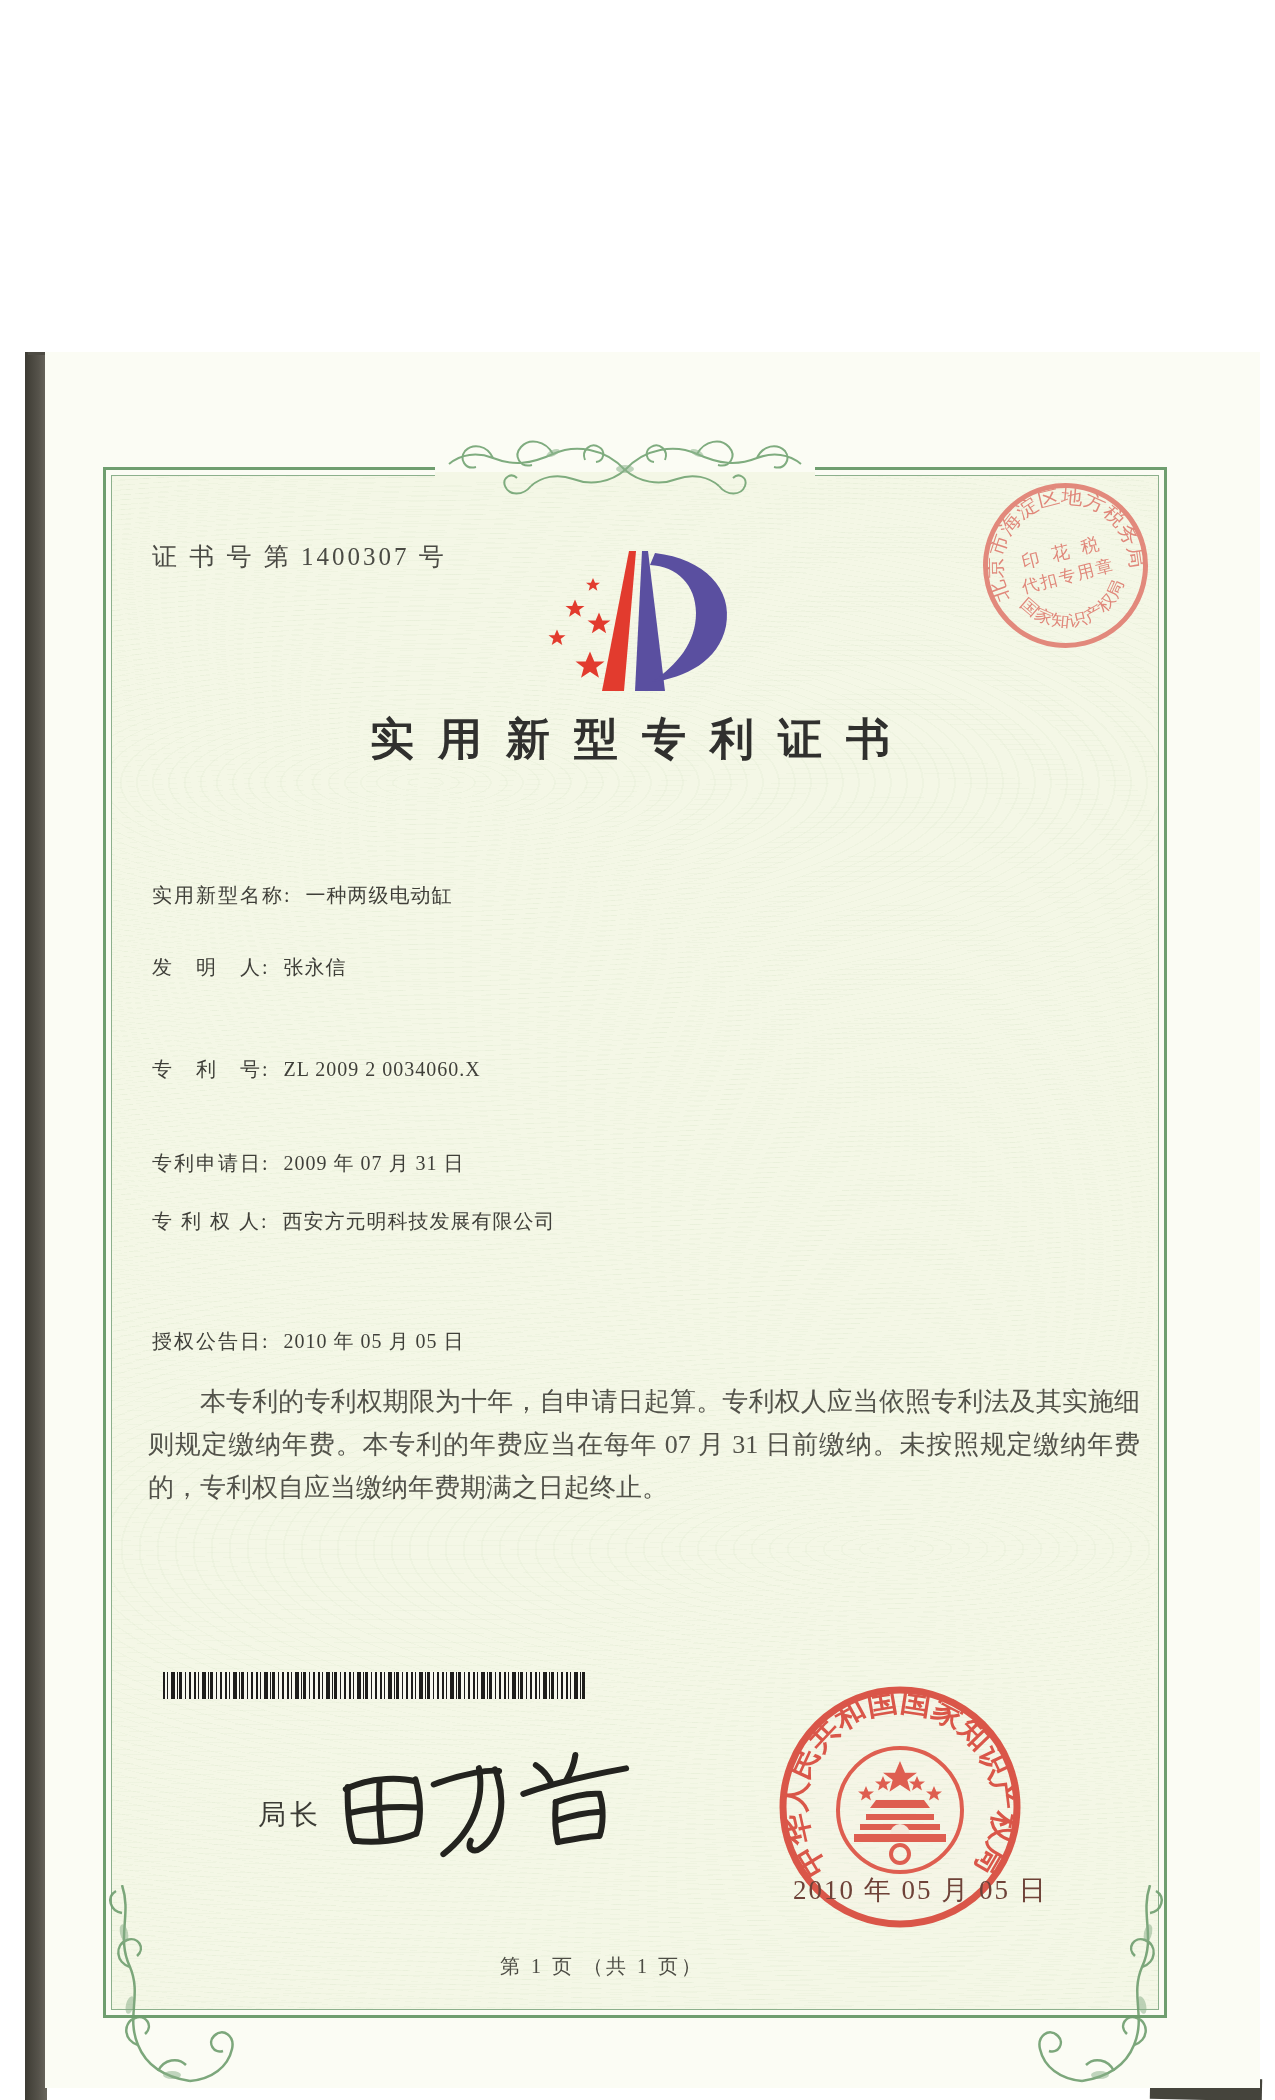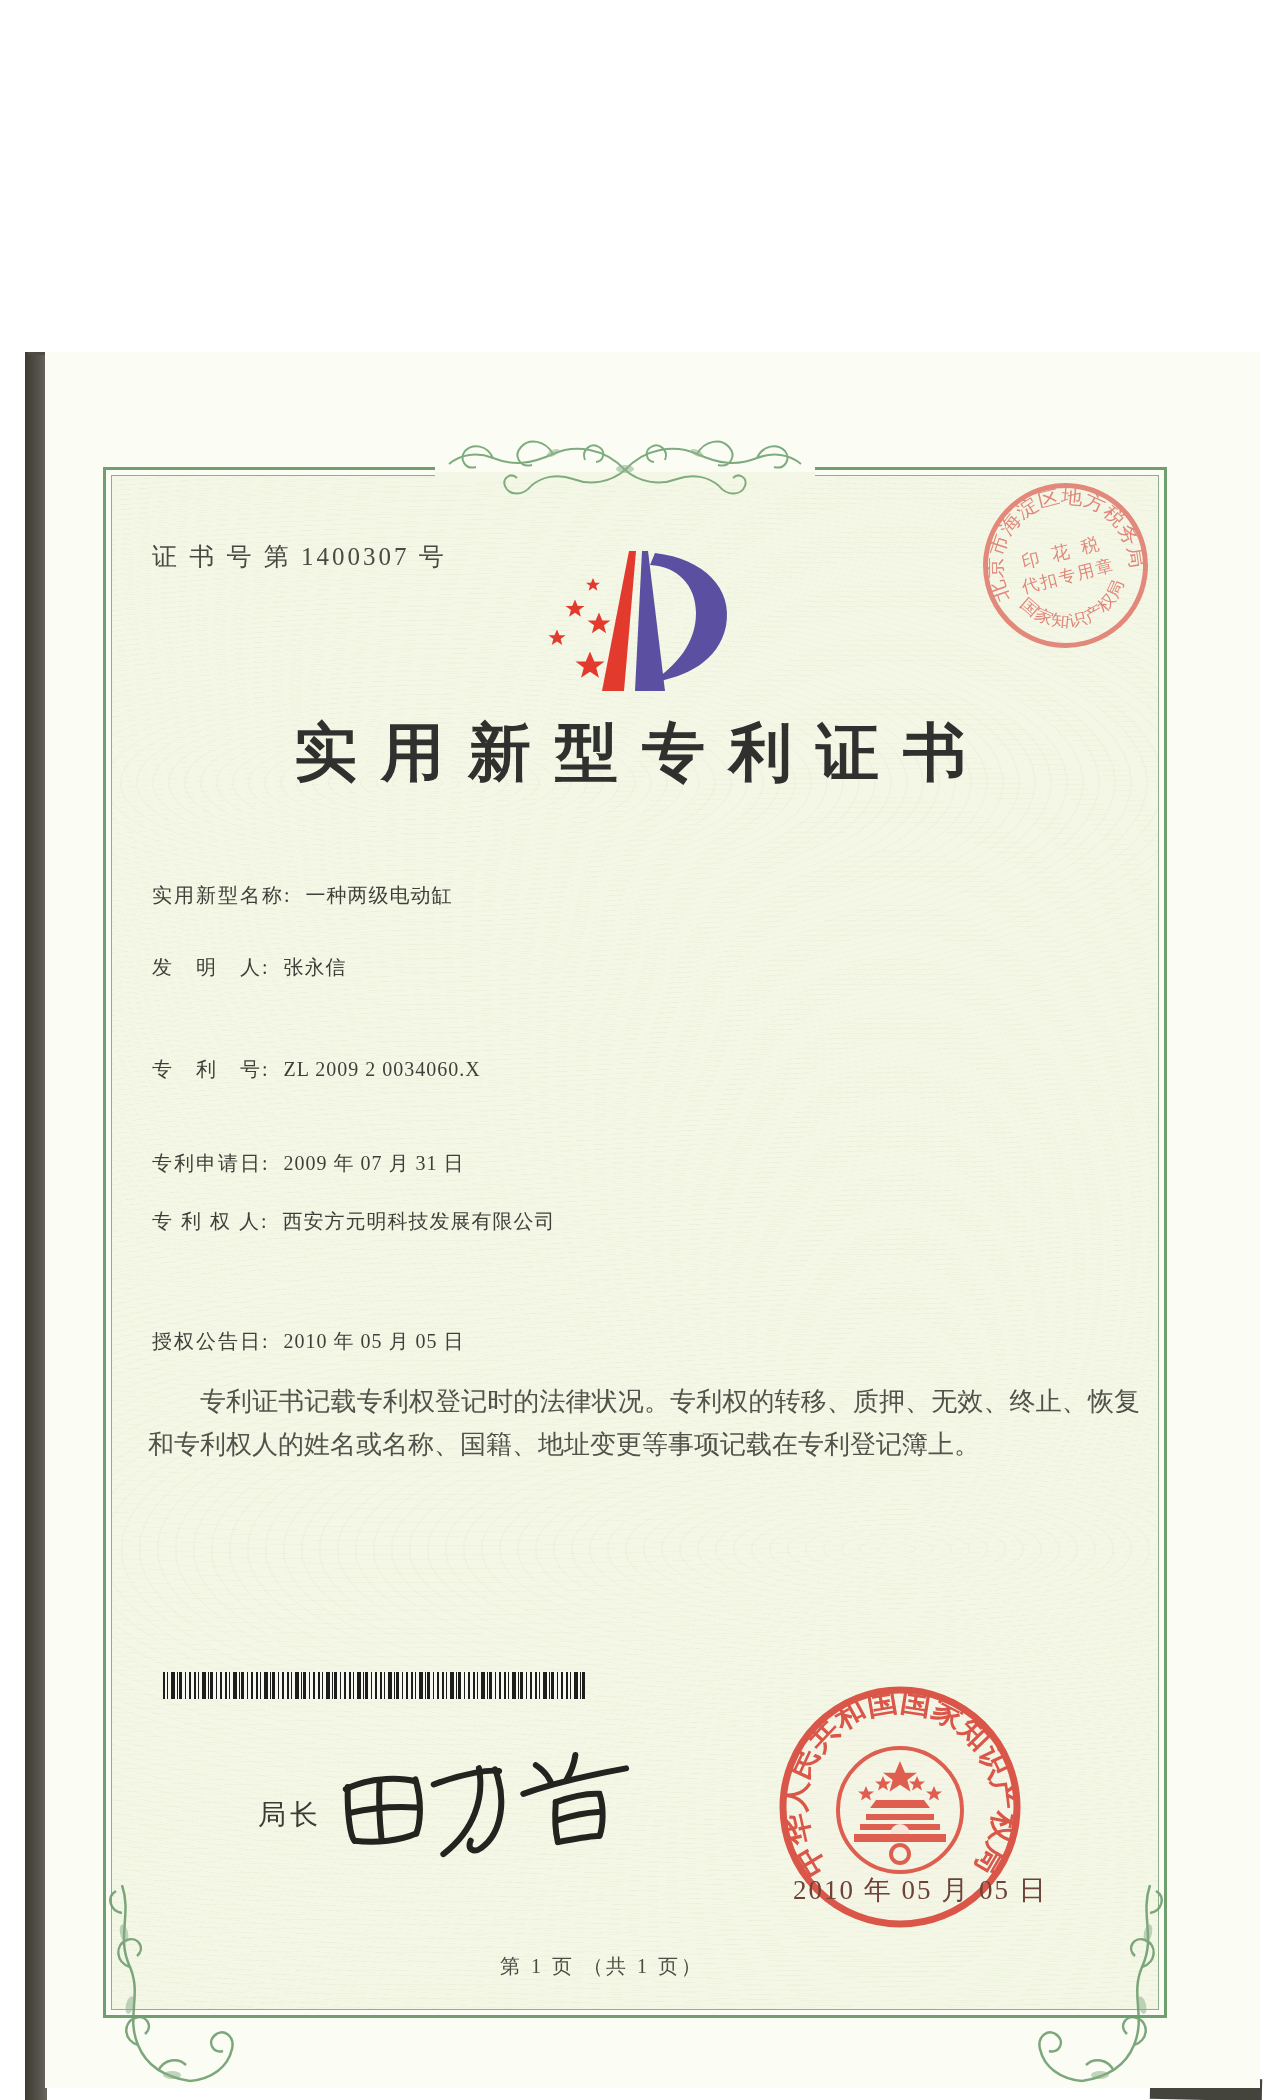--- a/index.html
+++ b/index.html
@@ -20,21 +20,21 @@
     border:3px solid #6f9e6f;box-sizing:border-box;}
   .border-inner{left:111px;top:475px;width:1048px;height:1535px;
     border:1px solid #8cb08c;box-sizing:border-box;
     background-color:#f4f7e6;
     background-image:
       repeating-radial-gradient(ellipse 900px 260px at 30% 20%, rgba(140,180,120,0.05) 0 2px, rgba(0,0,0,0) 2px 16px),
       repeating-radial-gradient(ellipse 1100px 300px at 75% 70%, rgba(140,180,120,0.05) 0 2px, rgba(0,0,0,0) 2px 18px);
   }
   
   .cert-no{left:152px;top:540px;font-size:25px;color:#4a4a44;letter-spacing:3px;}
-  .title{left:250px;top:710px;width:760px;text-align:center;font-size:63px;font-weight:bold;
+  .title{left:250px;top:710px;width:760px;text-align:center;font-size:44px;font-weight:bold;
     letter-spacing:24px;color:#30302e;text-indent:24px;}
   .field{left:152px;font-size:20px;color:#3f3f39;white-space:nowrap;}
   .field .lbl{letter-spacing:2px;}
   .field .val{margin-left:14px;letter-spacing:1px;}
   .f0{top:882px;} .f1{top:954px;} .f2{top:1056px;} .f3{top:1150px;} .f4{top:1208px;} .f5{top:1328px;}
   .body-text{left:148px;top:1380px;width:992px;font-size:26px;line-height:43px;
     color:#52524a;text-align:justify;}
   .body-text p{margin:0;text-indent:2em;}
   .barcode{left:163px;top:1672px;width:422px;height:27px;
     background:repeating-linear-gradient(90deg,
@@ -156,21 +156,21 @@
   <span class="lbl">专利申请日:</span><span class="val">2009 年 07 月 31 日</span>
 </div>
 <div class="abs field f4">
   <span class="lbl">专 利 权 人:</span><span class="val">西安方元明科技发展有限公司</span>
 </div>
 <div class="abs field f5">
   <span class="lbl">授权公告日:</span><span class="val">2010 年 05 月 05 日</span>
 </div>
 
 <div class="abs body-text">
-  <p>专利证书记载专利权登记时的法律状况。专利权的转移、质押、无效、终止、恢复和专利权人的姓名或名称、国籍、地址变更等事项记载在专利登记簿上。</p>
+  <p>本专利的专利权期限为十年，自申请日起算。专利权人应当依照专利法及其实施细则规定缴纳年费。本专利的年费应当在每年 07 月 31 日前缴纳。未按照规定缴纳年费的，专利权自应当缴纳年费期满之日起终止。</p>
 </div>
 
 <div class="abs barcode"></div>
 
 <div class="abs sig-label">局长</div>
 
 <svg class="abs signature" width="300" height="140" viewBox="0 0 300 140">
   <title>田力普</title>
   <g stroke="#23231f" stroke-width="6" stroke-linecap="round" fill="none">
     <g transform="translate(15,30)">

